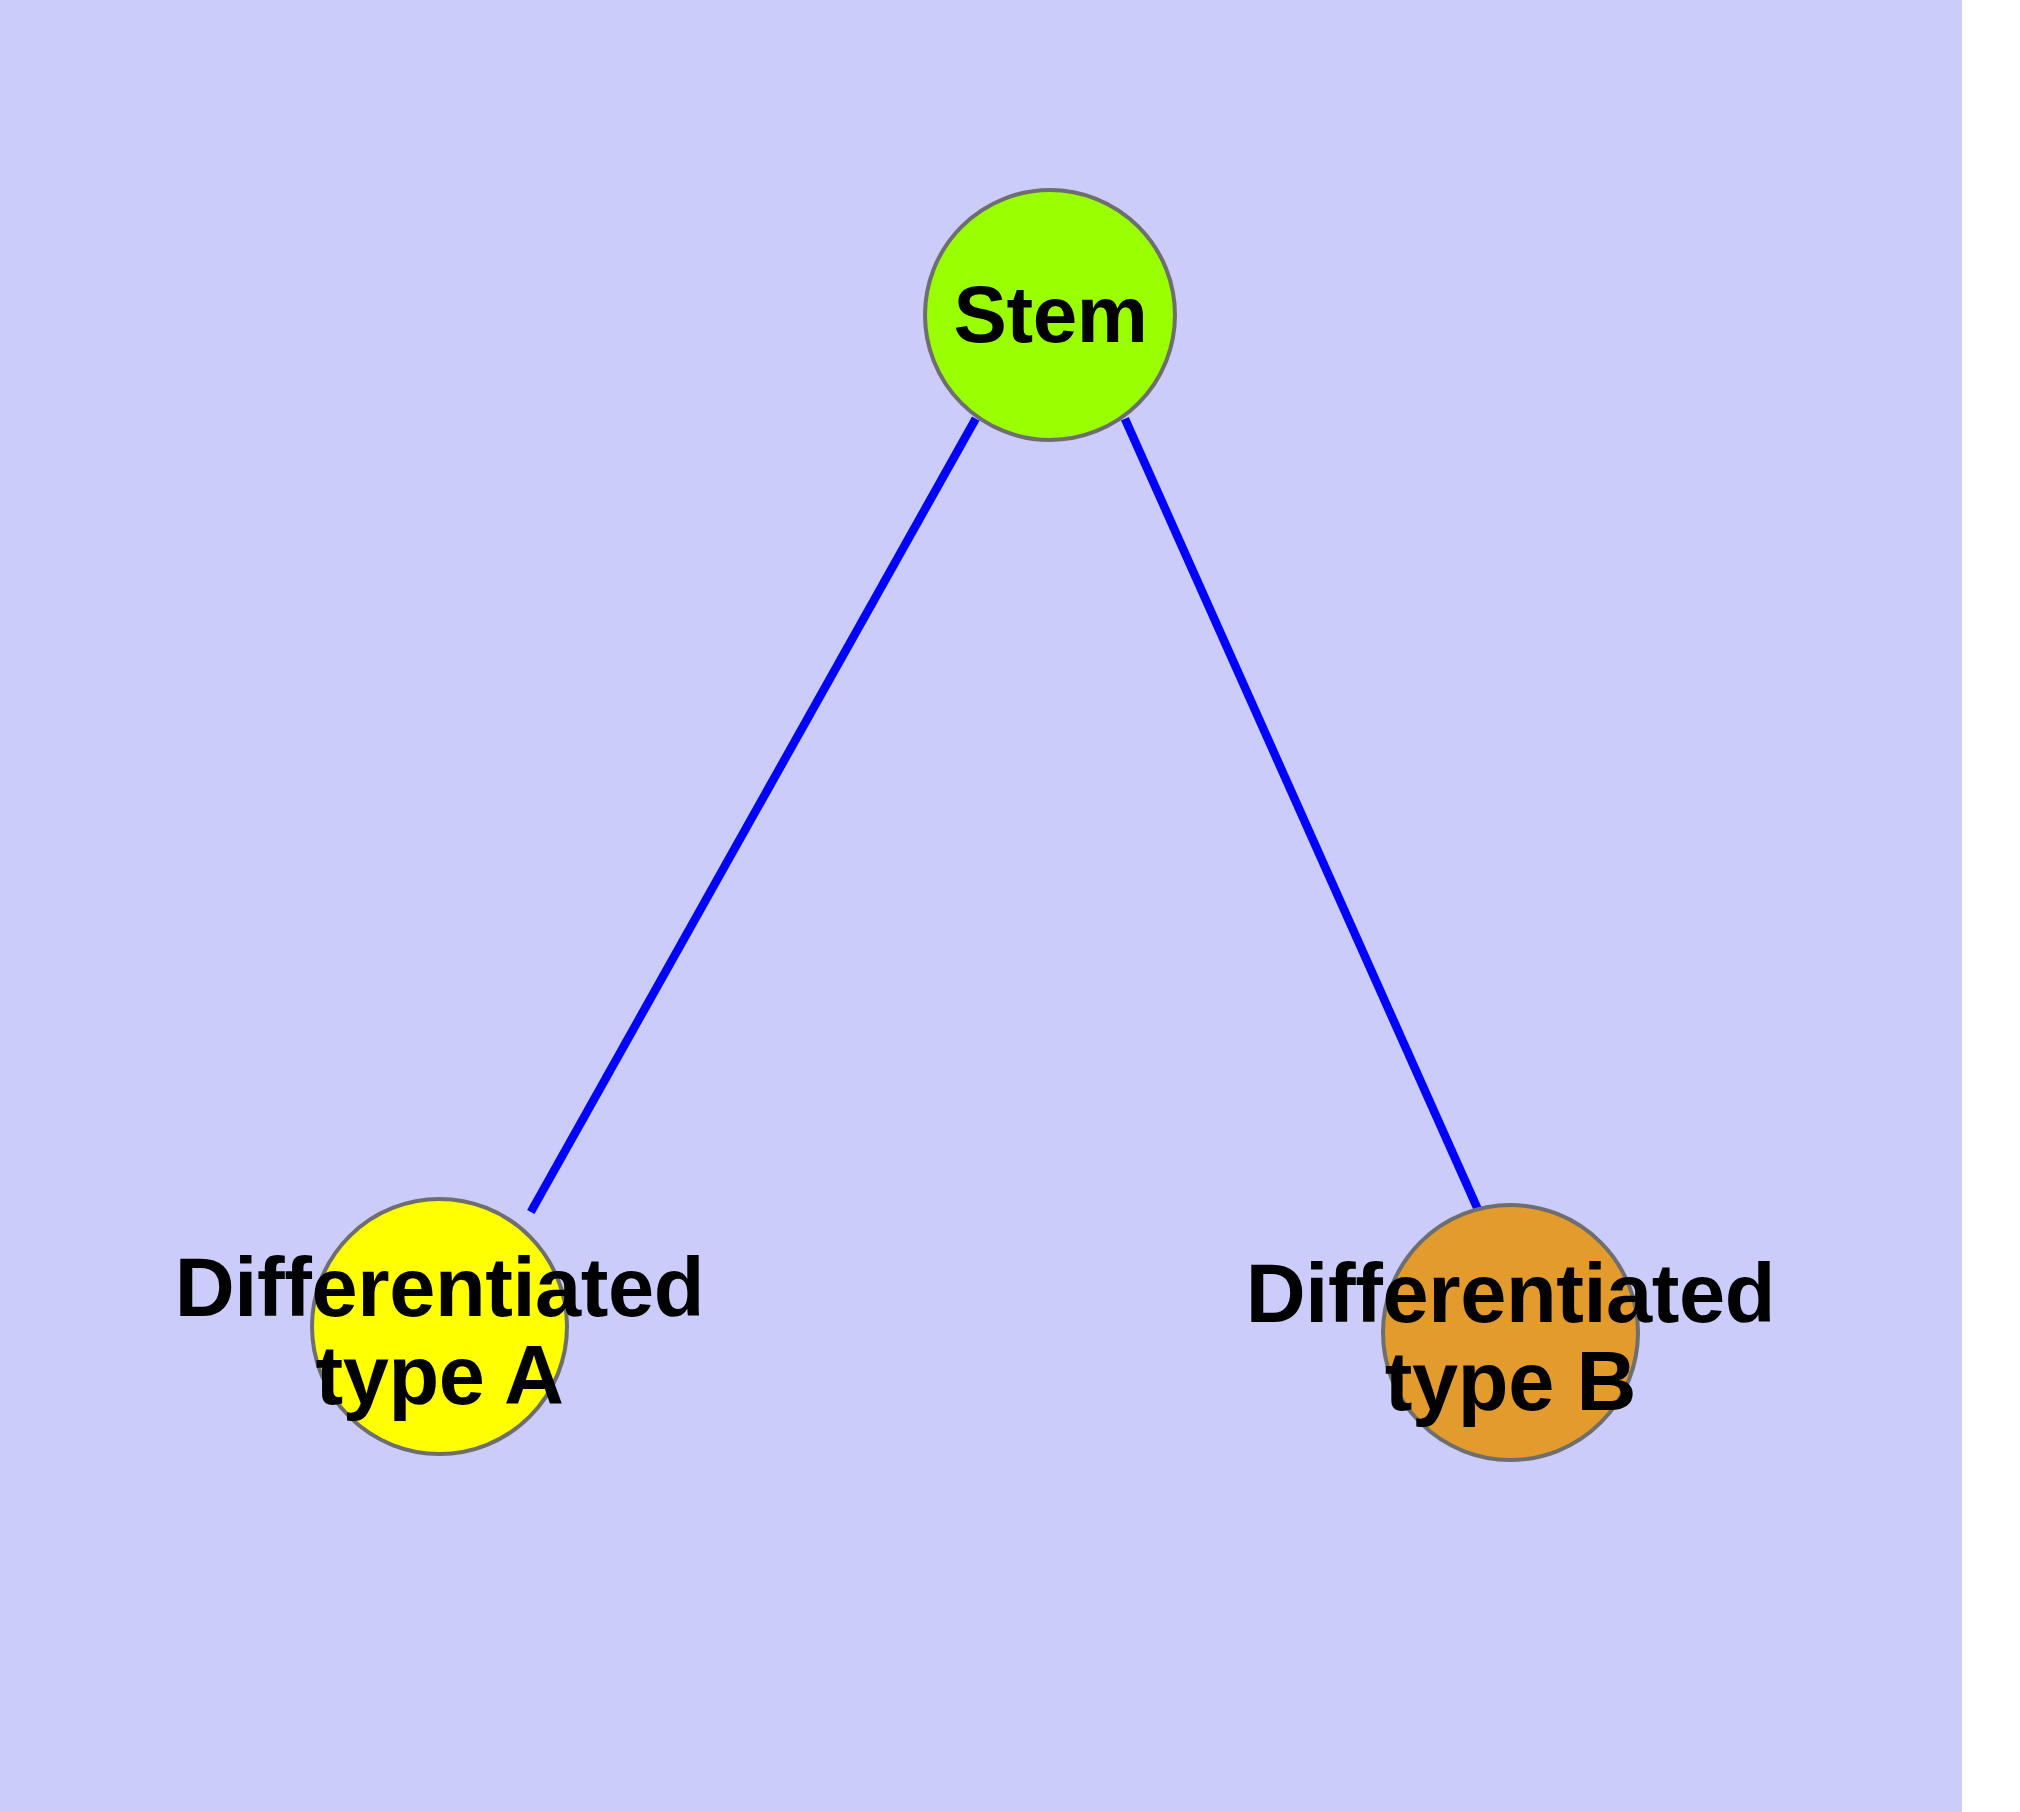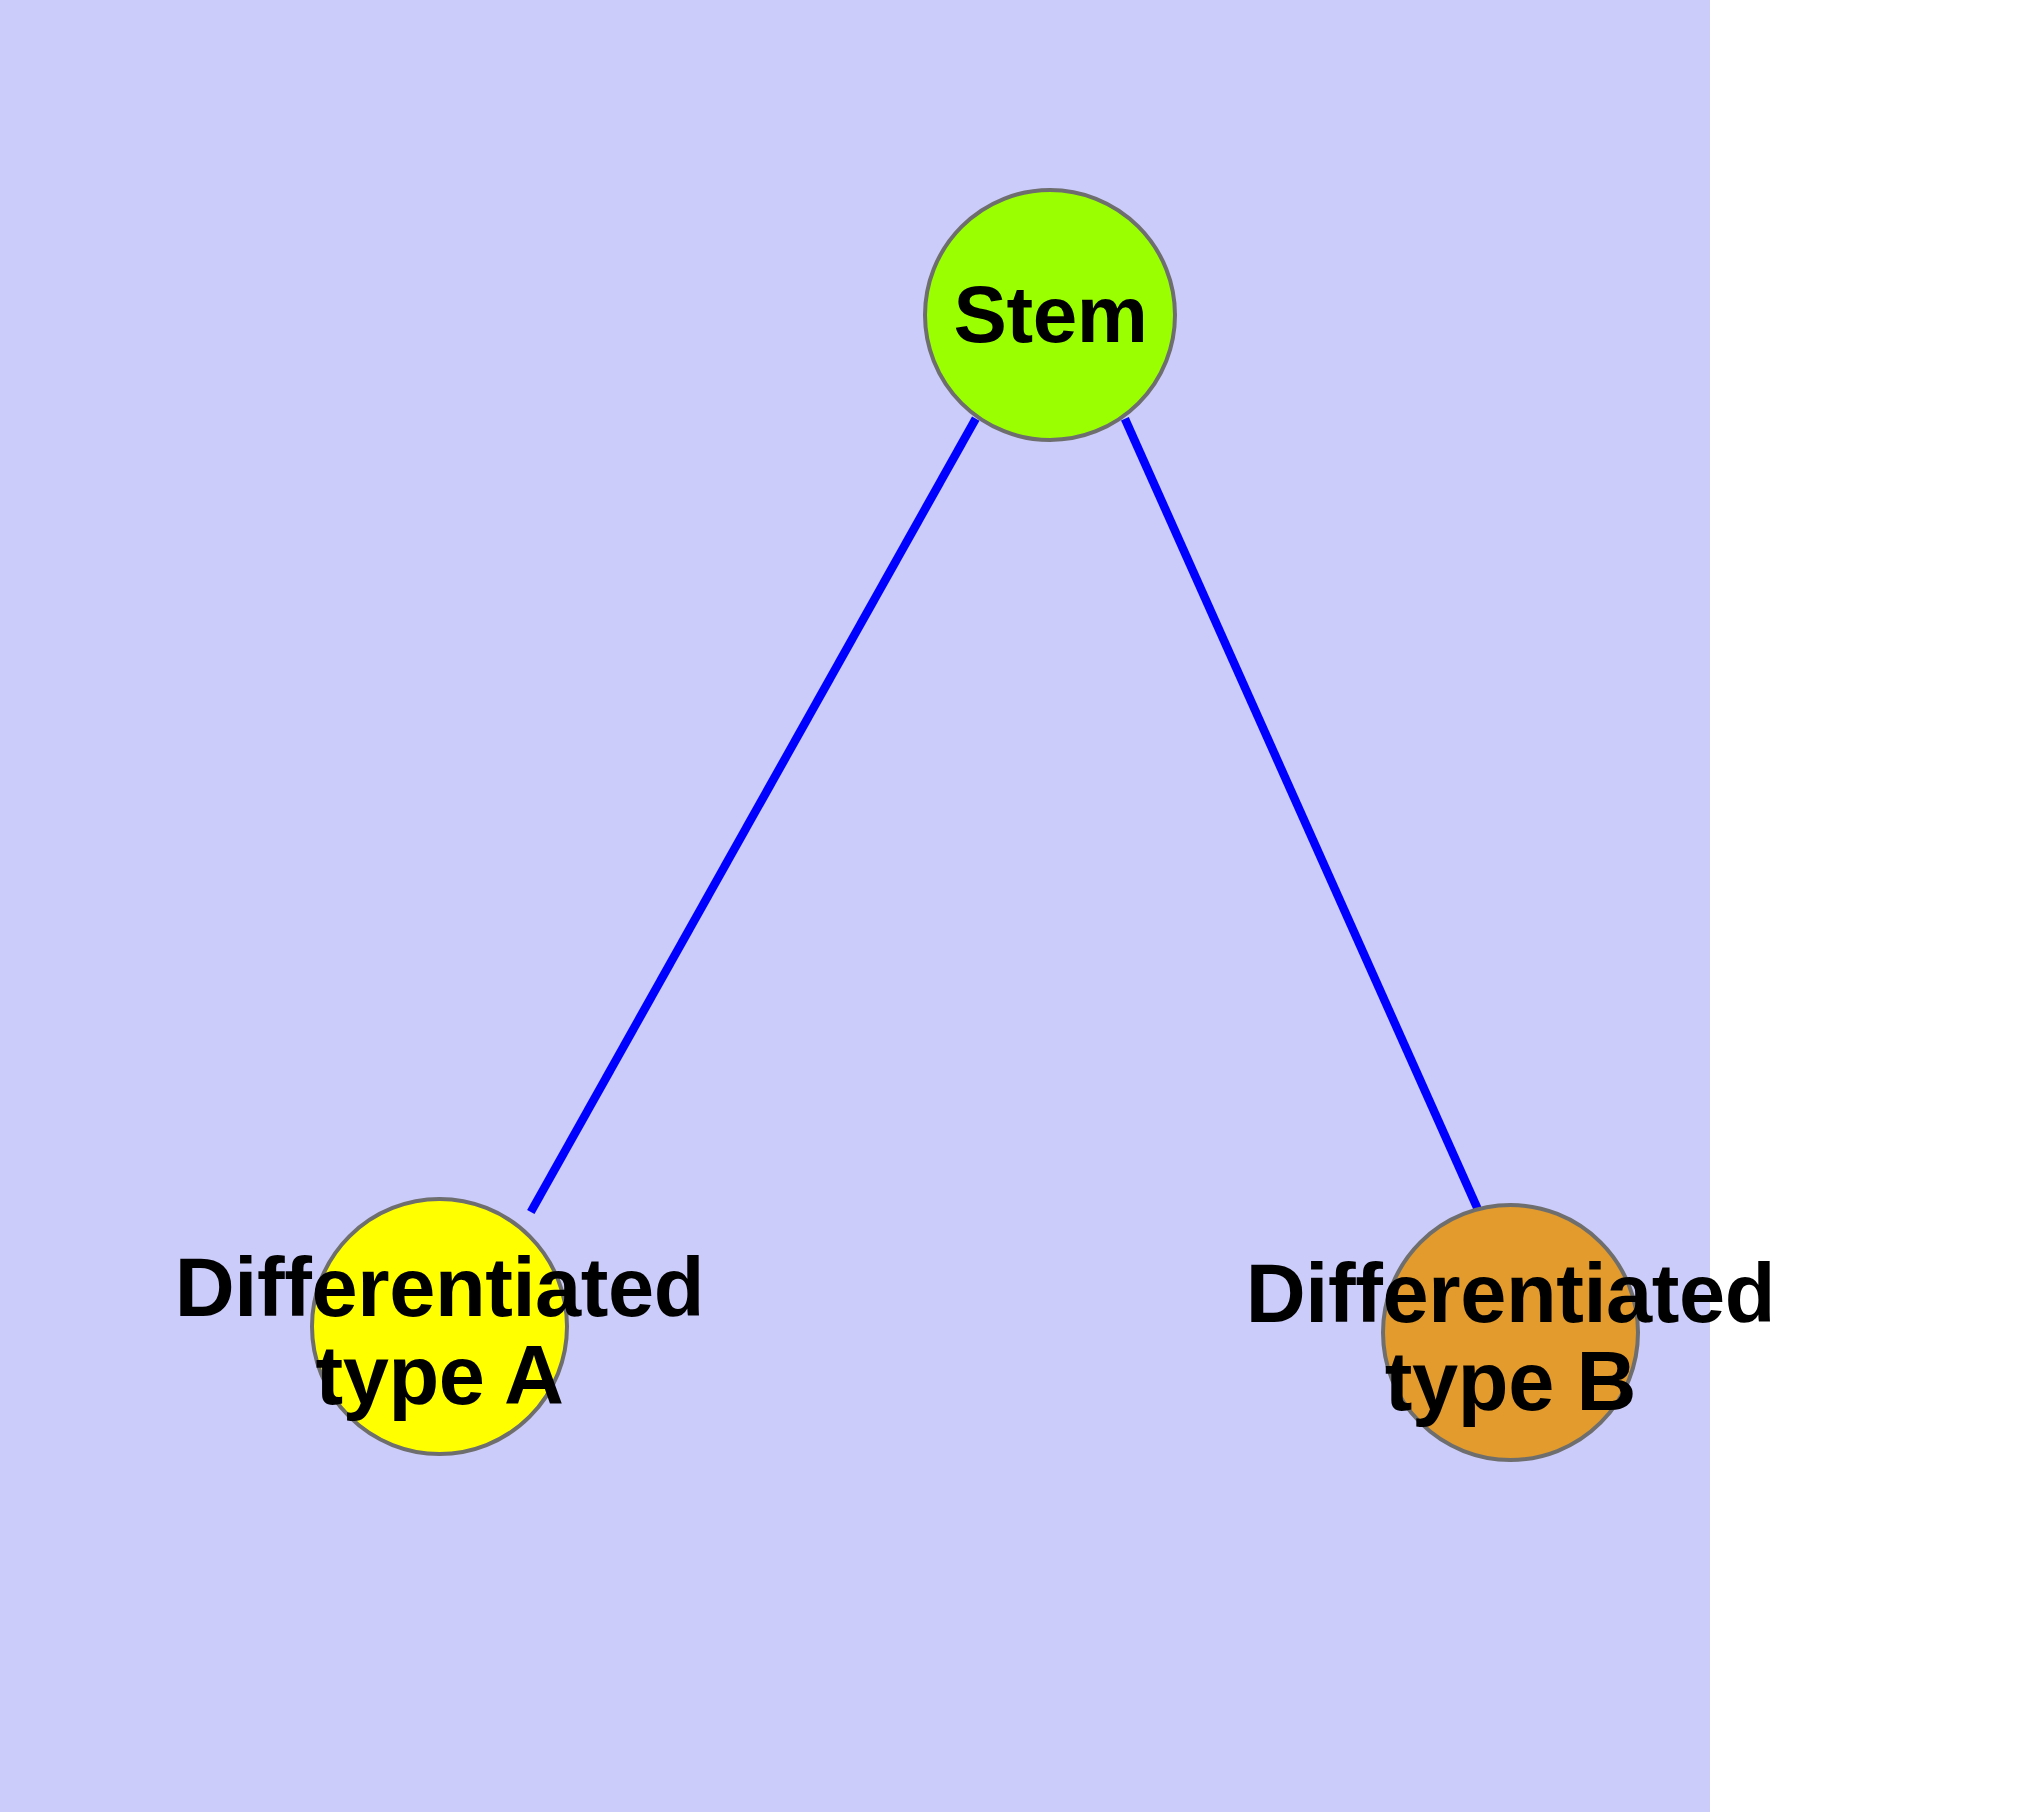--- a/index.html
+++ b/index.html
@@ -76,21 +76,21 @@
   .label-type-b {
     left: 1214px;
     top: 1250px;
     width: 593px;
     font-size: 83px;
   }
 </style>
 </head>
 <body>
 
-<div id="graph-canvas" style="background: rgb(204, 204, 250); width: 1710px; height: 1812px;">
+<div id="graph-canvas" style="background: rgb(204, 204, 250); width: 1962px; height: 1812px;">
 
   <svg id="edge-layer" viewBox="0 0 2384 2138" width="2021" height="1812" xmlns="http://www.w3.org/2000/svg">
     <line x1="1151" y1="494" x2="626" y2="1430" stroke="#0000ff" stroke-width="10" stroke-linecap="butt"></line>
     <line x1="1327" y1="494" x2="1743" y2="1426" stroke="#0000ff" stroke-width="10" stroke-linecap="butt"></line>
   </svg>
 
   <div class="node node-stem" style="left: 923px; top: 188px; width: 254px; height: 254px; background: rgb(154, 255, 0); border-color: rgb(110, 110, 110);"></div>
   <div class="node node-type-a" style="left: 310px; top: 1197px; width: 259px; height: 259px; background: rgb(255, 255, 0); border-color: rgb(110, 110, 110);"></div>
   <div class="node node-type-b" style="left: 1381px; top: 1203px; width: 259px; height: 259px; background: rgb(226, 155, 44); border-color: rgb(110, 110, 110);"></div>
 

